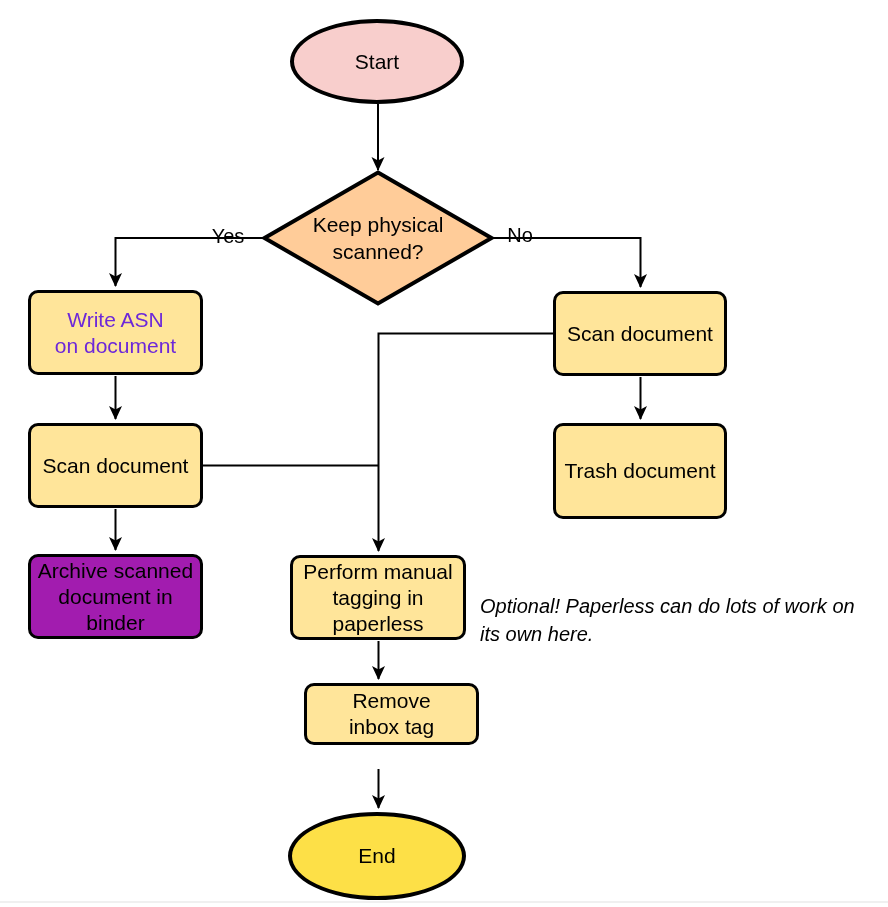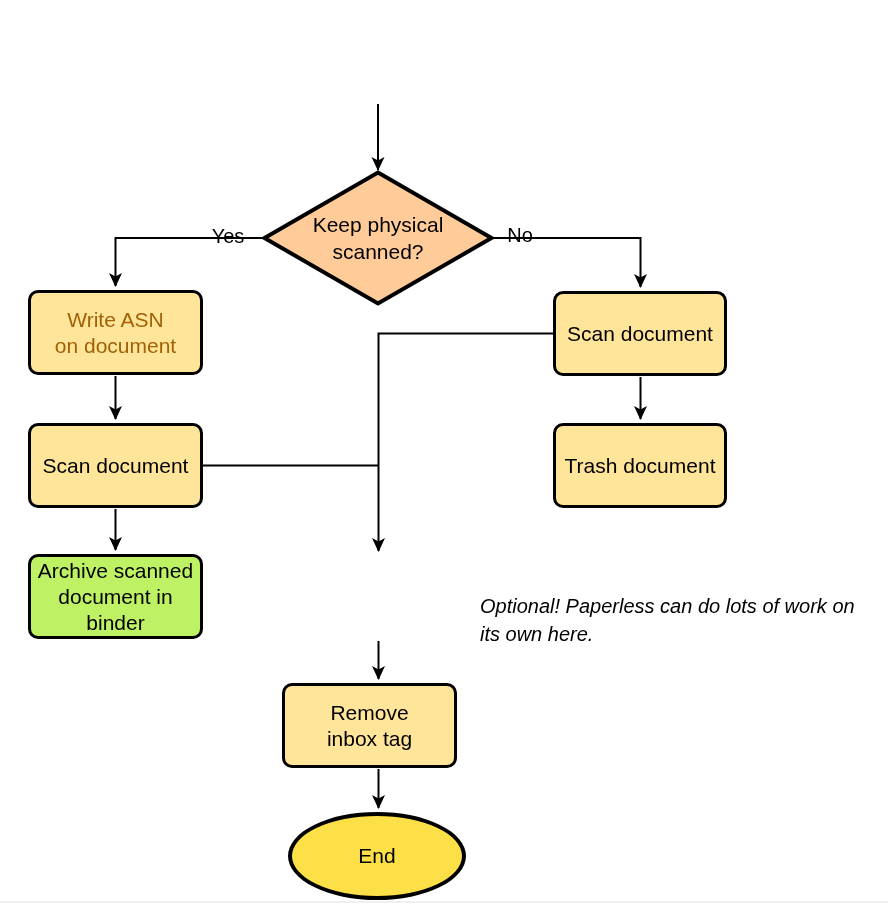--- a/index.html
+++ b/index.html
@@ -87,45 +87,49 @@
       <path d="M640.5,377 V419" marker-end="url(#arrowhead)"></path>
       <path d="M553,333.5 H378.5 V551" marker-end="url(#arrowhead)"></path>
       <path d="M203,465.5 H378.5"></path>
       <path d="M378.5,641 V679" marker-end="url(#arrowhead)"></path>
       <path d="M378.5,769 V808" marker-end="url(#arrowhead)"></path>
     </g>
 
     <polygon points="378,172.5 491.5,238 378,303.5 264.5,238" stroke-width="4" stroke-linejoin="miter" fill="#ffcc99" stroke="#000000"></polygon>
   </svg>
 
+  <div class="node terminal" style="left: 290px; top: 19px; width: 174px; height: 85px; background-color: rgb(248, 206, 204); border-color: rgb(0, 0, 0); color: rgb(0, 0, 0);">Start</div>
 
   <div class="decision-label" style="left: 278px; top: 211px; width: 200px; height: 54px; color: rgb(0, 0, 0);">Keep physical
 scanned?</div>
 
   <div class="edge-label" style="left: 198px; top: 225px; width: 60px; color: rgb(0, 0, 0);">Yes</div>
 
   <div class="edge-label" style="left: 490px; top: 209px; width: 60px; color: rgb(0, 0, 0); margin-top: 15px;">No</div>
 
-  <div class="node process" style="left: 28px; top: 290px; width: 175px; height: 85px; background-color: rgb(255, 229, 154); border-color: rgb(0, 0, 0); color: #a16207;">Write ASN
+  <div class="node process" style="left: 28px; top: 290px; width: 175px; height: 85px; background-color: rgb(255, 229, 154); border-color: rgb(0, 0, 0); color: #6d28d9;">Write ASN
 on document</div>
 
   <div class="node process" style="left: 28px; top: 423px; width: 175px; height: 85px; background-color: rgb(255, 229, 154); border-color: rgb(0, 0, 0); color: rgb(0, 0, 0);">Scan document</div>
 
-  <div class="node process" style="left: 28px; top: 554px; width: 175px; height: 85px; background-color: #bef264; border-color: rgb(0, 0, 0); color: rgb(0, 0, 0);">Archive scanned
+  <div class="node process" style="left: 28px; top: 554px; width: 175px; height: 85px; background-color: #a21caf; border-color: rgb(0, 0, 0); color: rgb(0, 0, 0);">Archive scanned
 document in
 binder</div>
 
   <div class="node process" style="left: 553px; top: 291px; width: 174px; height: 85px; background-color: rgb(255, 229, 154); border-color: rgb(0, 0, 0); color: rgb(0, 0, 0);">Scan document</div>
 
-  <div class="node process" style="left: 553px; top: 423px; width: 174px; height: 85px; background-color: rgb(255, 229, 154); border-color: rgb(0, 0, 0); color: rgb(0, 0, 0);">Trash document</div>
+  <div class="node process" style="left: 553px; top: 423px; width: 174px; height: 96px; background-color: rgb(255, 229, 154); border-color: rgb(0, 0, 0); color: rgb(0, 0, 0);">Trash document</div>
 
+  <div class="node process" style="left: 290px; top: 555px; width: 176px; height: 85px; background-color: rgb(255, 229, 154); border-color: rgb(0, 0, 0); color: rgb(0, 0, 0);">Perform manual
+tagging in
+paperless</div>
 
   <div class="annotation" style="left: 480px; top: 592px; width: 430px; color: rgb(0, 0, 0);">Optional! Paperless can do lots of work on
 its own here.</div>
 
-  <div class="node process" style="left: 282px; top: 683px; width: 175px; height: 85px; background-color: rgb(255, 229, 154); border-color: rgb(0, 0, 0); color: rgb(0, 0, 0);">Remove
+  <div class="node process" style="left: 304px; top: 683px; width: 175px; height: 62px; background-color: rgb(255, 229, 154); border-color: rgb(0, 0, 0); color: rgb(0, 0, 0);">Remove
 inbox tag</div>
 
   <div class="node terminal" style="left: 288px; top: 812px; width: 178px; height: 88px; background-color: #fde047; border-color: rgb(0, 0, 0); color: rgb(0, 0, 0);">End</div>
 
   <div class="bottom-border" style="background-color: rgb(240, 240, 240);"></div>
 
 </div>
 
 </body></html>

